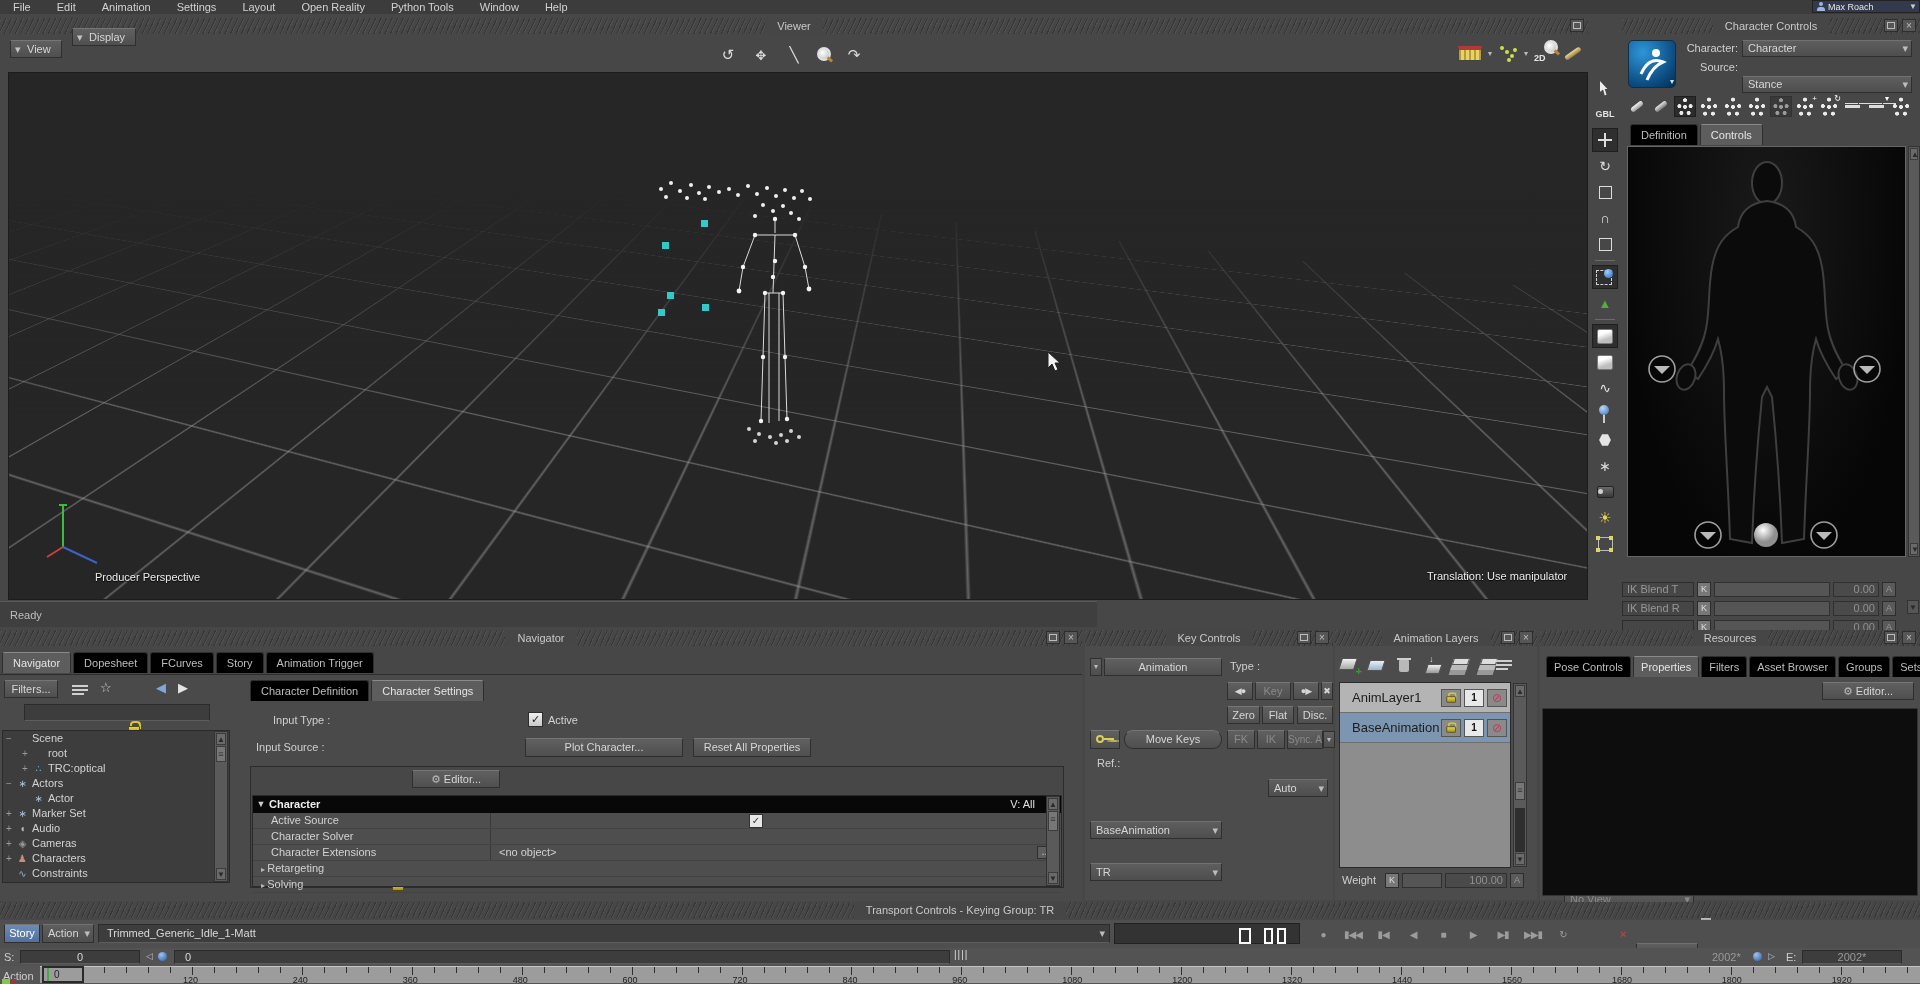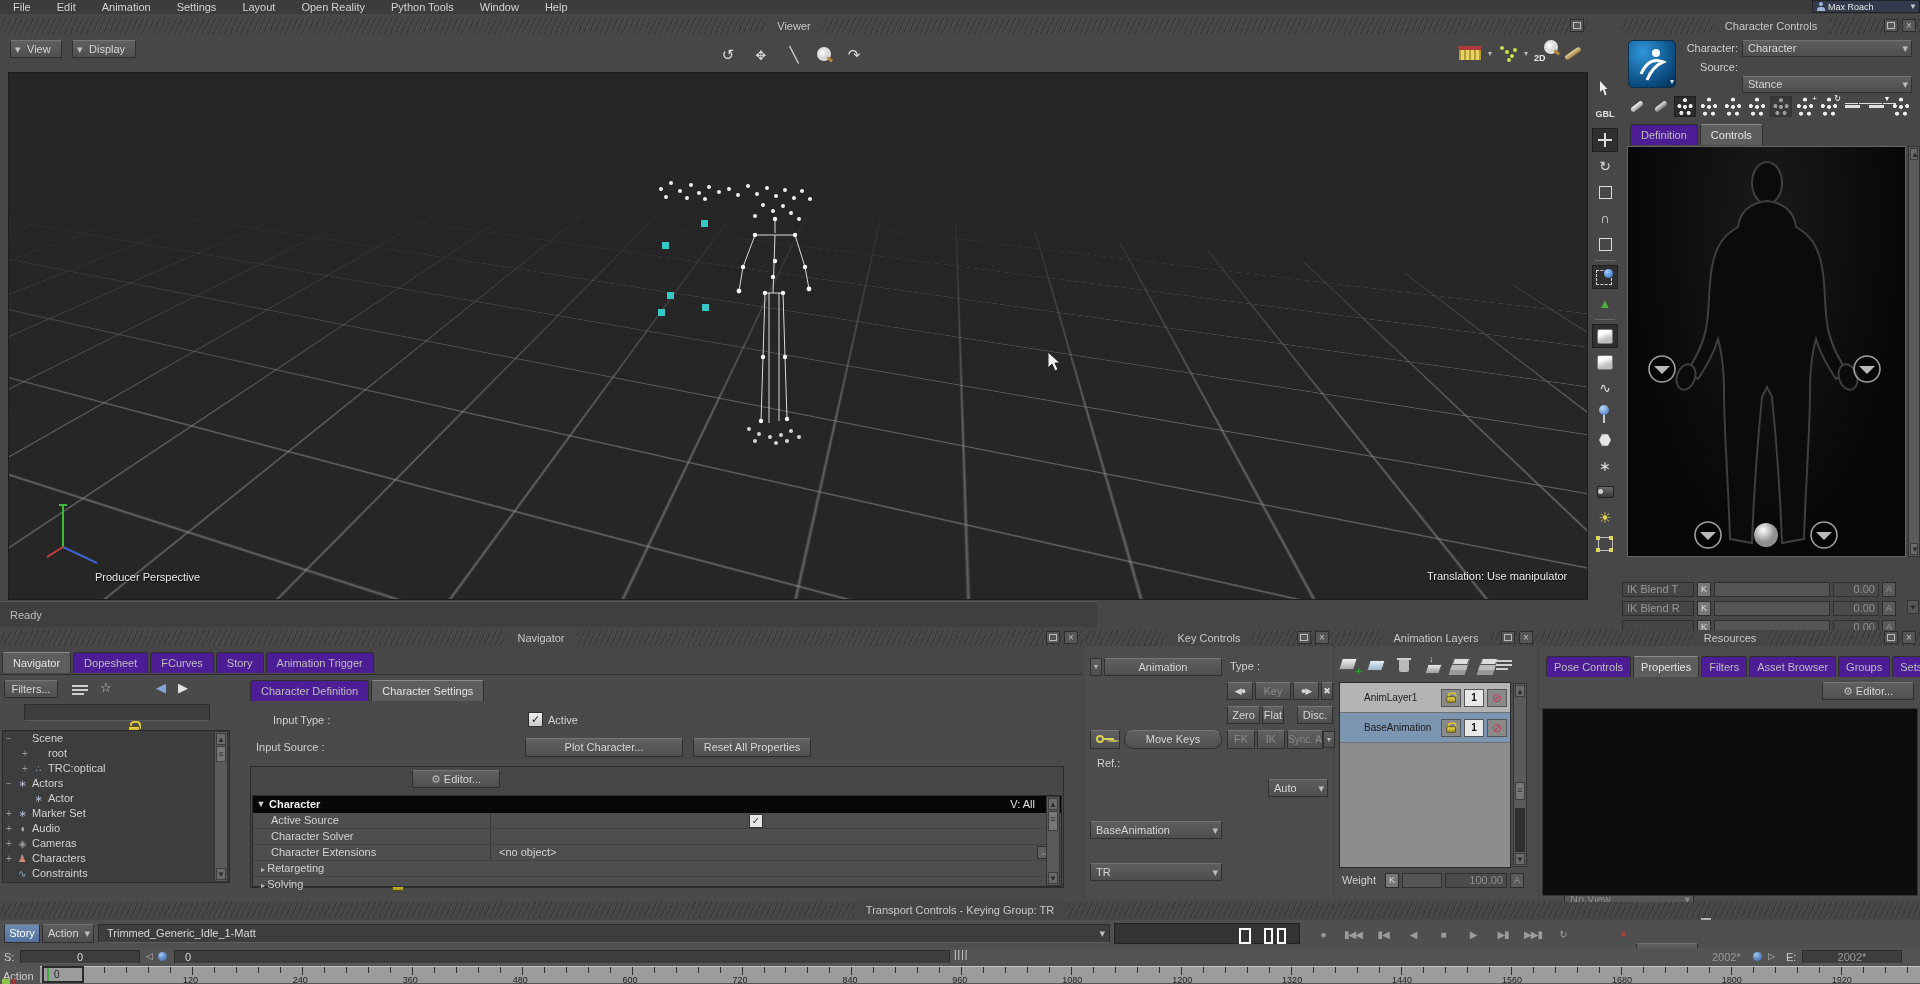--- a/index.html
+++ b/index.html
@@ -18,21 +18,21 @@
   .btn{background:linear-gradient(#606060,#4f4f4f);border:1px solid #2f2f2f;border-top-color:#757575;
        box-sizing:border-box;color:#d6d6d6;text-align:center;overflow:hidden;white-space:nowrap;}
   .btn.blue{background:linear-gradient(#6d8cb5,#51719c);color:#fff;}
   .btn.dis{color:#8a8a8a;}
   .dd{background:linear-gradient(#5e5e5e,#4e4e4e);border:1px solid #2f2f2f;border-top-color:#717171;
       box-sizing:border-box;color:#d6d6d6;padding:0 14px 0 5px;overflow:hidden;white-space:nowrap;position:relative;}
   .dd::after{content:"▾";position:absolute;right:3px;top:0;color:#bdbdbd;}
   .dd.dis{color:#8b8b8b;}.dd.dis::after{color:#888;}
   .fld{background:#3d3d3d;border:1px solid #2b2b2b;border-bottom-color:#5d5d5d;box-sizing:border-box;
        color:#d9d9d9;overflow:hidden;white-space:nowrap;}
-  .tab{display:inline-block;height:20px;line-height:20px;padding:0 10px;background:#4c1d95;color:#bdbdbd;
+  .tab{display:inline-block;height:20px;line-height:20px;padding:0 10px;background:#000000;color:#bdbdbd;
        border:1px solid #2e2e2e;border-bottom:none;border-radius:3px 3px 0 0;margin-right:2px;}
   .tab.on{background:#5d5d5d;color:#e4e4e4;border-top-color:#8a8a8a;}
   .chk{display:inline-block;width:13px;height:13px;background:linear-gradient(#efefef,#c9c9c9);
        border:1px solid #2d2d2d;color:#222;font-size:11px;line-height:12px;text-align:center;vertical-align:middle;}
   .lock{display:inline-block;width:13px;height:13px;position:relative;}
   .lock::before{content:"";position:absolute;left:2px;top:0;width:7px;height:6px;border:2px solid #d8c33a;border-bottom:none;border-radius:4px 4px 0 0;}
   .lock::after{content:"";position:absolute;left:0;top:5px;width:12px;height:8px;background:linear-gradient(#e8d54a,#a8941e);border:1px solid #554d10;box-sizing:border-box;border-radius:1px;}
   .lock.gray::before{border-color:#bdbdbd;}.lock.gray::after{background:linear-gradient(#d8d8d8,#909090);border-color:#444;}
   .sbar{background:#5a5a5a;border:1px solid #333;box-sizing:border-box;}
   .sbtn{position:absolute;left:1px;right:1px;height:12px;background:#6a6a6a;color:#2a2a2a;font-size:8px;
@@ -165,21 +165,21 @@
   .prow[data-type="dropdown"] .pval::after{content:"▾";position:absolute;right:8px;color:#bbb;}
   .prow[data-type="object"] .pval::after{content:"...";position:absolute;right:6px;top:1px;width:16px;height:11px;background:#5e5e5e;border:1px solid #2f2f2f;line-height:9px;text-align:center;color:#ccc;}
   #pthead{height:17px;line-height:17px;background:#080808;color:#efefef;font-weight:bold;display:flex;}
   #pthead .tri{width:16px;text-align:center;color:#ccc;font-size:9px;}
   #pthead .vall{margin-left:auto;padding-right:26px;font-weight:normal;color:#e0e0e0;}
   
   
   #al-list{left:1339px;top:682px;width:172px;height:186px;background:#8d8d8d;border:1px solid #2a2a2a;box-sizing:border-box;}
   .alrow{height:29px;display:flex;align-items:center;border-bottom:1px solid #6f6f6f;background:#b4b4b4;color:#1c1c1c;}
   .alrow.selected{background:#7c95b0;}
-  .alrow .aln{flex:1;padding-left:24px;font-size:10px;}
+  .alrow .aln{flex:1;padding-left:12px;font-size:13px;}
   .alrow .ic{width:20px;height:18px;margin-right:3px;position:relative;background:#8a8a8a;border:1px solid #555;box-sizing:border-box;display:flex;align-items:center;justify-content:center;}
   .alrow .ic.one{background:#e9e9e9;color:#111;font-weight:bold;font-size:10px;}
   .alrow .ic.mute::before{content:"⊘";color:#c03a5a;font-size:12px;}
   .ltool{width:20px;height:18px;position:relative;}
   
   #res-dark{left:1542px;top:708px;width:376px;height:188px;background:#0d0d0d;border:1px solid #333;box-sizing:border-box;}
   
   #tr-row1{left:0;top:920px;width:1920px;height:28px;background:#4f4f4f;}
   #tr-row2{left:0;top:948px;width:1920px;height:18px;background:#535353;}
   #ruler{left:0;top:966px;width:1920px;height:18px;background:#555;}
@@ -219,21 +219,21 @@
   </div>
 
   
   <div id="viewer-hdr" class="abs phdr">
     <span class="ttl">Viewer</span>
     <span class="wbtn dock" style="right:4px;"></span>
   </div>
 
   
   <div class="abs vbtn btn" style="left:10px;top:40px;"><span>View</span></div>
-  <div class="abs vbtn btn" style="left:72px;top:40px;"><span>Display</span></div>
+  <div class="abs vbtn btn" style="left:72px;top:28px;"><span>Display</span></div>
 
   
   <div id="vtools" class="abs">
     <span class="vt">↺</span>
     <span class="vt" style="font-size:13px;">✥</span>
     <span class="vt">╲</span>
     <span class="mag"></span>
     <span class="vt">↷</span>
   </div>
 
@@ -673,21 +673,21 @@
   <div class="abs dd" style="left:1268px;top:658px;width:60px;height:18px;line-height:16px;"><span>Auto</span></div>
 
   <div class="abs dd" style="left:1090px;top:682px;width:132px;height:18px;line-height:16px;"><span>BaseAnimation</span></div>
   <div class="abs btn" style="left:1227px;top:682px;width:26px;height:18px;line-height:16px;font-size:9px;letter-spacing:-1px;"><span>◀●</span></div>
   <div class="abs btn dis" style="left:1255px;top:682px;width:36px;height:18px;line-height:16px;"><span>Key</span></div>
   <div class="abs btn" style="left:1293px;top:682px;width:26px;height:18px;line-height:16px;font-size:9px;letter-spacing:-1px;"><span>●▶</span></div>
   <div class="abs btn" style="left:1321px;top:682px;width:12px;height:18px;line-height:16px;font-size:9px;padding:0;"><span>✖</span></div>
 
   <div class="abs dd" style="left:1090px;top:706px;width:132px;height:18px;line-height:16px;"><span>TR</span></div>
   <div class="abs btn" style="left:1227px;top:706px;width:33px;height:18px;line-height:16px;"><span>Zero</span></div>
-  <div class="abs btn" style="left:1262px;top:706px;width:22px;height:18px;line-height:16px;"><span>Flat</span></div>
+  <div class="abs btn" style="left:1262px;top:706px;width:32px;height:18px;line-height:16px;"><span>Flat</span></div>
   <div class="abs btn" style="left:1297px;top:706px;width:36px;height:18px;line-height:16px;"><span>Disc.</span></div>
 
   <div class="abs btn" style="left:1090px;top:730px;width:30px;height:19px;line-height:17px;"><span class="keyicon"></span></div>
   <div class="abs btn" style="left:1124px;top:730px;width:98px;height:19px;line-height:17px;border-radius:9px;"><span>Move Keys</span></div>
   <div class="abs btn dis" style="left:1227px;top:730px;width:28px;height:19px;line-height:17px;"><span>FK</span></div>
   <div class="abs btn dis" style="left:1257px;top:730px;width:28px;height:19px;line-height:17px;"><span>IK</span></div>
   <div class="abs btn dis" style="left:1287px;top:730px;width:36px;height:19px;line-height:17px;font-size:10px;"><span>Sync. All</span></div>
   <span class="abs mincombo" style="left:1323px;top:731px;height:17px;line-height:15px;">▾</span>
 
   <span class="abs" style="left:1097px;top:757px;color:#cfcfcf;">Ref.:</span>

